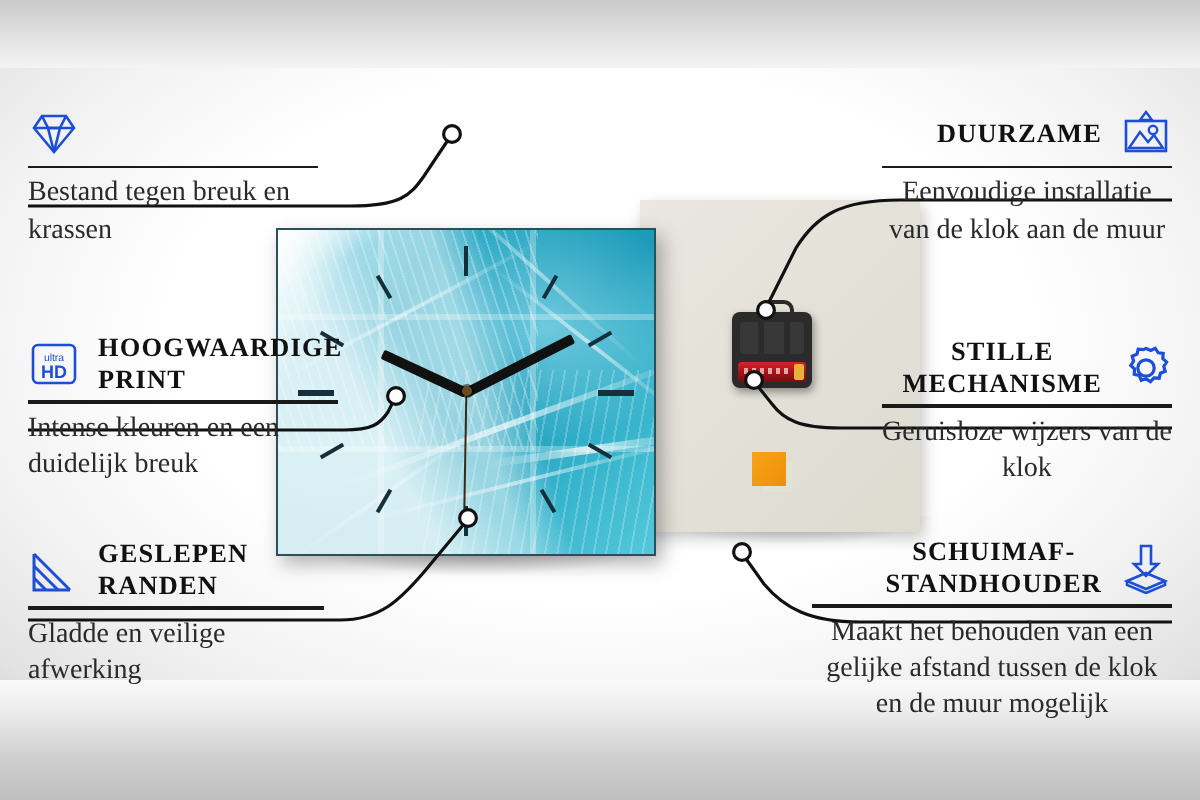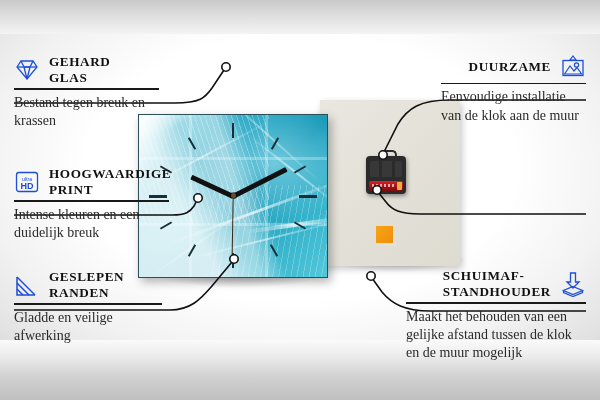--- a/index.html
+++ b/index.html
@@ -82,21 +82,21 @@
   .hand{position:absolute;background:#111;transform-origin:0% 50%;border-radius:1px;}
   .pin{position:absolute;left:92px;top:78px;width:5px;height:5px;border-radius:50%;
        background:#6b4b1e;box-shadow:0 0 0 1px rgba(0,0,0,.5);}
 
   .glass-shadow{position:absolute;left:8px;top:172px;width:186px;height:18px;
       background:radial-gradient(ellipse at 50% 0%, rgba(0,0,0,.32) 0%, rgba(0,0,0,0) 70%);}
 
   
   .callout{position:absolute;width:200px;}
   .callout.left{text-align:left;}
-  .callout.right{text-align:left;}
+  .callout.right{text-align:center;}
   .co-head{display:flex;align-items:center;gap:9px;}
   .callout.right .co-head{justify-content:flex-end;}
   .co-title{font-size:13.2px;font-weight:bold;letter-spacing:.6px;color:#111;
       line-height:1.18;text-transform:uppercase;}
   .co-rule{height:1.4px;background:#1a1a1a;margin-top:3px;}
   .co-desc{font-size:14px;color:#2a2a2a;line-height:1.32;margin-top:4px;}
   .ico{width:26px;height:26px;flex:0 0 26px;color:#1d4ed8;}
   .ico svg{display:block;width:26px;height:26px;}
 
   svg.wires{position:absolute;left:0;top:0;width:600px;height:400px;pointer-events:none;}
@@ -189,24 +189,20 @@
         <svg viewBox="0 0 26 26">
             <g fill="none" stroke="currentColor" stroke-width="1.3">
           <path d="M3 10 L7 4 H19 L23 10 L13 22 Z"></path>
               <path d="M3 10 H23"></path>
           <path d="M7 4 L10 10 L13 22"></path>
               <path d="M19 4 L16 10 L13 22"></path>
               <path d="M10 10 H16"></path>
         </g>
           </svg>
       </span>
-      <span class="co-title">
-        <span>GEHARD</span><br>
-        <span>GLAS</span>
-      </span>
     </div>
     <div class="co-rule"></div>
     <div class="co-desc">Bestand tegen breuk en krassen</div>
   </div>
 
   <div class="callout left" style="left:14px;top:166px;width:155px">
     <div class="co-head">
       <span class="ico">
         <svg viewBox="0 0 26 26">
           <rect x="2.5" y="3.5" width="21" height="19" rx="2.5" fill="none" stroke="currentColor" stroke-width="1.3"></rect>
@@ -255,20 +251,38 @@
           <rect x="3" y="6.5" width="20" height="15" fill="none" stroke="currentColor" stroke-width="1.3"></rect>
           <path d="M4.5 20 L10 12 L14 17 L17 13.5 L21.5 20 Z" fill="none" stroke="currentColor" stroke-width="1.2"></path>
           <circle cx="16.5" cy="11" r="2.1" fill="none" stroke="currentColor" stroke-width="1.2"></circle>
         </svg>
       </span>
     </div>
     <div class="co-rule"></div>
     <div class="co-desc">Eenvoudige installatie van de klok aan de muur</div>
   </div>
 
+  <div class="callout right" style="left:441px;top:168px;width:145px">
+    <div class="co-head">
+      <span class="co-title">
+        <span>STILLE</span><br>
+        <span>MECHANISME</span>
+      </span>
+      <span class="ico">
+        <svg viewBox="0 0 26 26">
+            <g fill="none" stroke="currentColor" stroke-width="1.6">
+          <path d="M13 3.2 l2.4 1.0 2.2-1.1 1.5 2.3 2.5 .3 -.2 2.6 1.9 1.7 -1.4 2.2 .7 2.4 -2.4 1.0 -.6 2.5 -2.6 -.2 -1.8 1.9 -2.2 -1.4 -2.4 .7 -1.0 -2.4 -2.5 -.6 .2 -2.6 -1.9 -1.8 1.4 -2.2 -.7 -2.4 2.4 -1.0 .6 -2.5 2.6 .2 Z"></path>
+          <circle cx="13" cy="13" r="4.1"></circle>
+        </g>
+          </svg>
+      </span>
+    </div>
+    <div class="co-rule"></div>
+    <div class="co-desc">Geruisloze wijzers van de klok</div>
+  </div>
 
   <div class="callout right" style="left:406px;top:268px;width:180px">
     <div class="co-head">
       <span class="co-title">
         <span>SCHUIMAF-</span><br>
         <span>STANDHOUDER</span>
       </span>
       <span class="ico">
         <svg viewBox="0 0 26 26">
             <g fill="none" stroke="currentColor" stroke-width="1.3">

